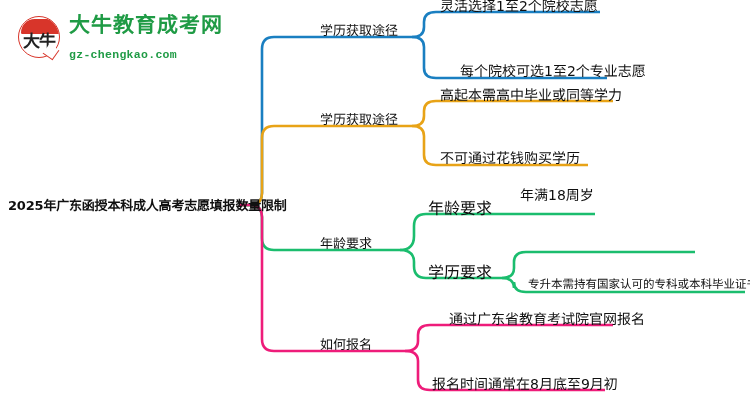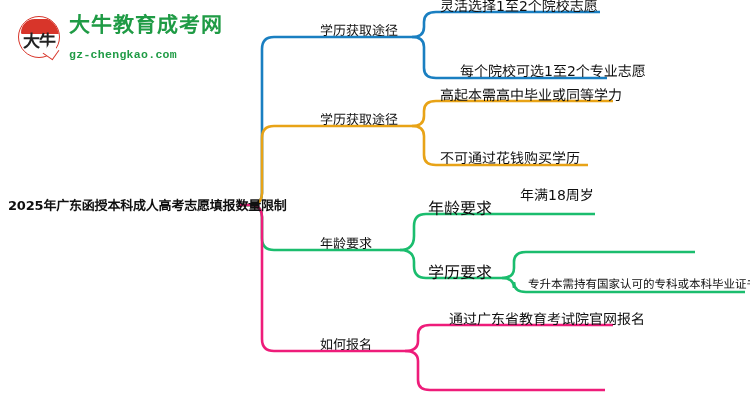--- a/index.html
+++ b/index.html
@@ -116,14 +116,15 @@
   <div class="node branch" style="left:320px;top:237px;">年龄要求</div>
 
   <div class="node sub" style="left:428px;top:201px;">年龄要求</div>
   <div class="node leaf" style="left:520px;top:188px;">年满18周岁</div>
 
   <div class="node sub" style="left:428px;top:265px;text-align:right;">学历要求</div>
   <div class="node leaf tiny" style="left:528px;top:279px;">专升本需持有国家认可的专科或本科毕业证书</div>
 
   <div class="node branch" style="left:320px;top:338px;">如何报名</div>
   <div class="node leaf" style="left:432px;top:312px;margin-left:17px;">通过广东省教育考试院官网报名</div>
+  <div class="node leaf" style="left:432px;top:377px;">报名时间通常在8月底至9月初</div>
 
 </div>
 
 </body></html>

